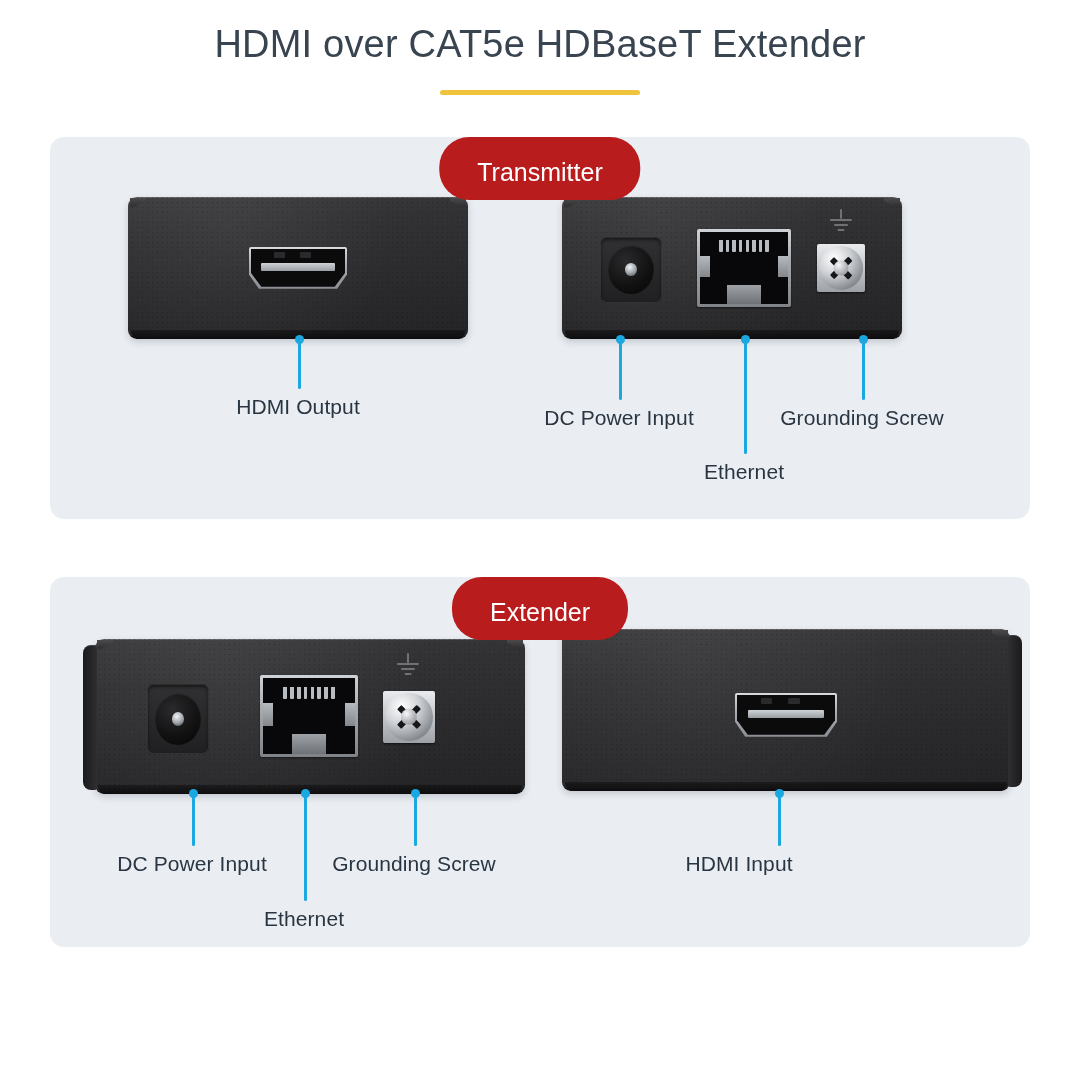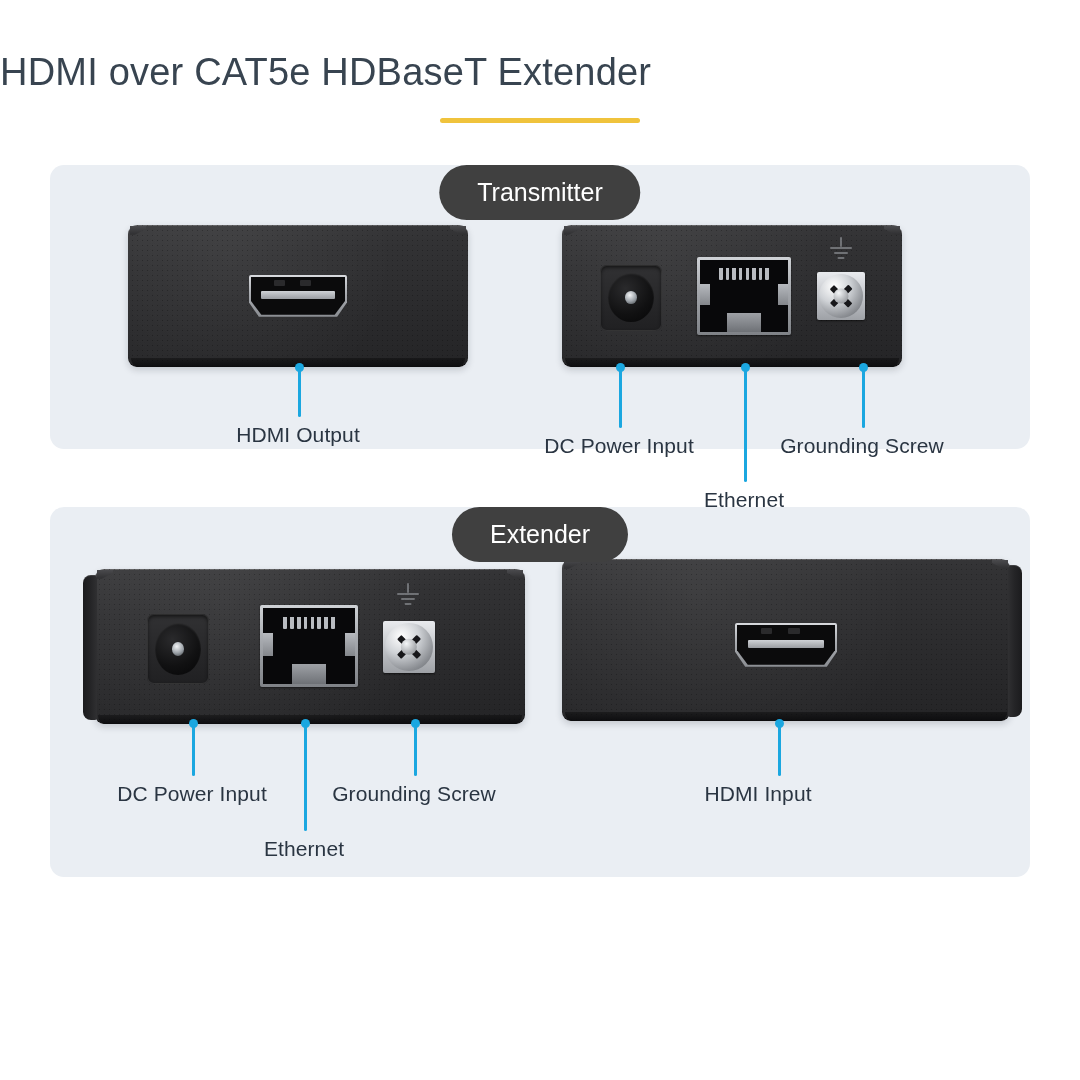--- a/index.html
+++ b/index.html
@@ -8,21 +8,21 @@
   body {
     width: 1080px;
     height: 1080px;
     background: #ffffff;
     font-family: "Liberation Sans", sans-serif;
     overflow: hidden;
     position: relative;
   }
 
   
-  .title-block { padding-top: 52px; text-align: left; }
+  .title-block { padding-top: 24px; text-align: center; }
 
   .page-title {
     font-size: 38px;
     font-weight: 400;
     color: #384450;
     letter-spacing: 0.2px;
     line-height: 1.1;
   }
 
   .title-rule {
@@ -37,33 +37,33 @@
   .section { position: relative; }
   .section.transmitter { margin-top: 42px; }
   .section.receiver    { margin-top: 58px; }
 
   .badge {
     position: absolute;
     left: 50%;
     transform: translateX(-50%);
     top: 0;
     z-index: 5;
-    background: #404040;
+    background: #b91c1c;
     color: #ffffff;
     font-size: 25px;
     font-weight: 400;
-    padding: 13px 38px 13px;
+    padding: 21px 38px 13px;
     border-radius: 30px;
     white-space: nowrap;
   }
 
   .card {
     position: relative;
     margin: 26px 50px 0;
-    height: 284px;
+    height: 382px;
     background: #eaeef3;
     border-radius: 14px;
   }
   .card.receiver-card { height: 370px; }
 
   
   .stage { position: absolute; inset: 0; }
 
   
   .device {
@@ -439,17 +439,17 @@
       <div class="leader-dot" style="left:254px; top:212px;"></div>
       <div class="leader" style="left:254px; top:214px; height:110px;"></div>
       <div class="callout-label" style="left:254px; top:330px;">Ethernet</div>
 
       <div class="leader-dot" style="left:364px; top:212px;"></div>
       <div class="leader" style="left:364px; top:214px; height:55px;"></div>
       <div class="callout-label" style="left:364px; top:275px;">Grounding Screw</div>
 
       <div class="leader-dot" style="left:728px; top:212px;"></div>
       <div class="leader" style="left:728px; top:214px; height:55px;"></div>
-      <div class="callout-label" style="left:708px; top:275px;">HDMI Input</div>
+      <div class="callout-label" style="left:689px; top:275px;">HDMI Input</div>
 
     </div>
   </div>
 </div>
 
 </body></html>

